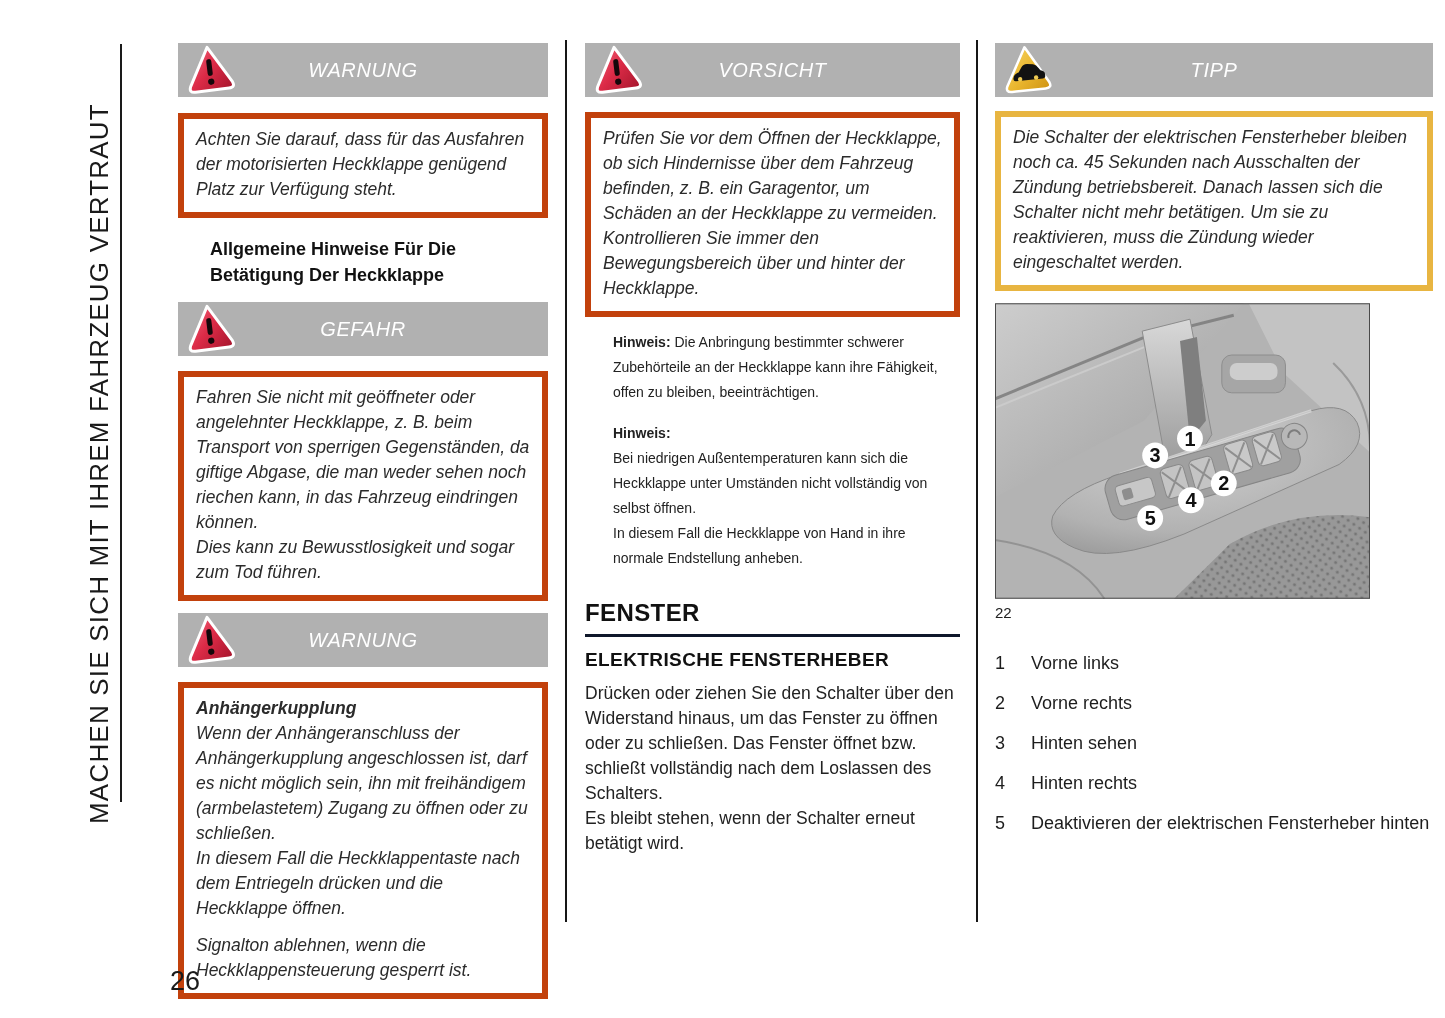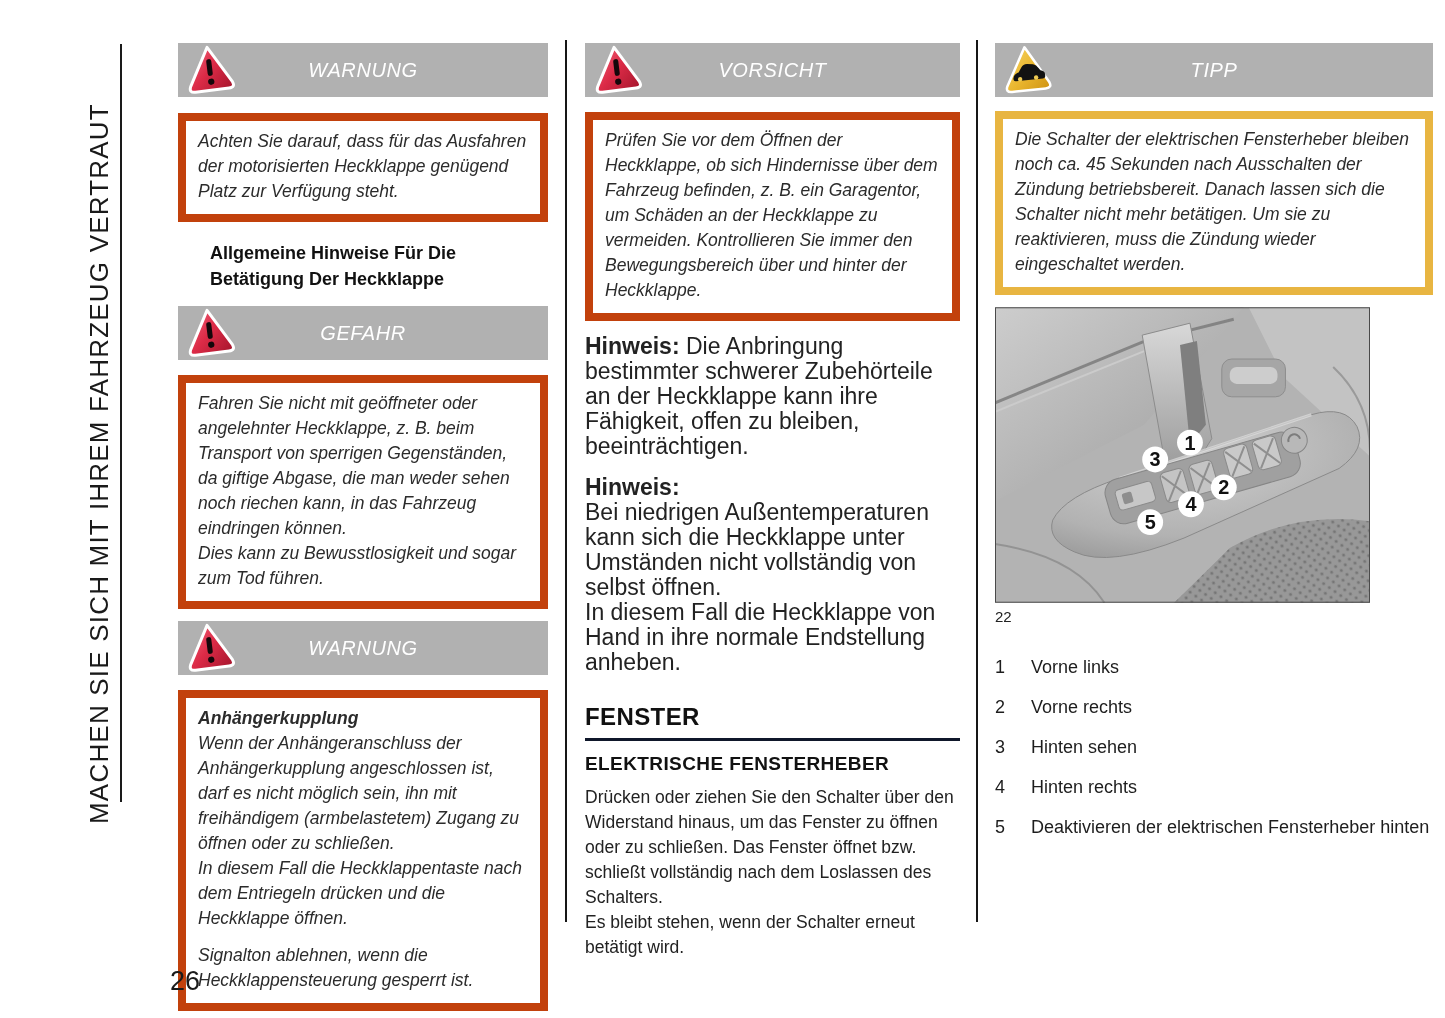--- a/index.html
+++ b/index.html
@@ -20,31 +20,31 @@
   .col1 { left:172px; width:376px;padding-left:6px; }
   .col2 { left:585px; width:375px; }
   .col3 { left:995px; width:438px; }
   .divider { position:absolute; top:40px; height:882px; width:2px; background:#161616; }
   .d1 { left:565px; } .d2 { left:976px; }
 
   .banner { position:relative; height:54px; background:#b1b1b1; display:flex; align-items:center; justify-content:center; }
   .banner .tri { position:absolute; left:5px; top:-2px; width:54px; height:58px; }
   .banner-title { color:#ffffff; font-style:italic; font-size:20px; letter-spacing:.6px; }
 
-  .alert { border:8px solid #c2410c; padding:8px 12px 10px; margin-top:16px;
+  .alert { border:6px solid #c2410c; padding:8px 12px 10px; margin-top:16px;
            font-style:italic; font-size:17.5px; line-height:25px; color:#2b2b2b; }
   .alert.yellow { border-color:#e8b541; }
   .preline { white-space:pre-line; }
   .alert-h { font-weight:bold; font-style:italic; }
   .alert p + p { margin-top:12px; }
 
   .section-heading { margin-top:18px; font-size:18px; font-weight:bold; line-height:26px; color:#111;margin-left:32px; }
   .mt14 { margin-top:14px; } .mt15 { margin-top:15px; } .mt12 { margin-top:12px; }
 
-  .note { margin-top:13px; font-size:23px; line-height:25px; color:#222; }
+  .note { margin-top:13px; font-size:14px; line-height:25px; color:#222;margin-left:28px; }
   .note b { font-weight:bold; }
   .note .blk { display:block; }
 
   .fenster-heading { margin-top:28px; font-size:24px; font-weight:bold; letter-spacing:.4px;
                      color:#111; padding-bottom:7px; border-bottom:3px solid #0f172a; }
   .sub-heading { margin-top:12px; font-size:19px; font-weight:bold; letter-spacing:.4px; color:#111; }
   .body-text { margin-top:10px; font-size:17.5px; line-height:25px; color:#222; }
 
   .figure { margin-top:12px; }
   .door-svg { display:block; width:375px; height:296px; }

